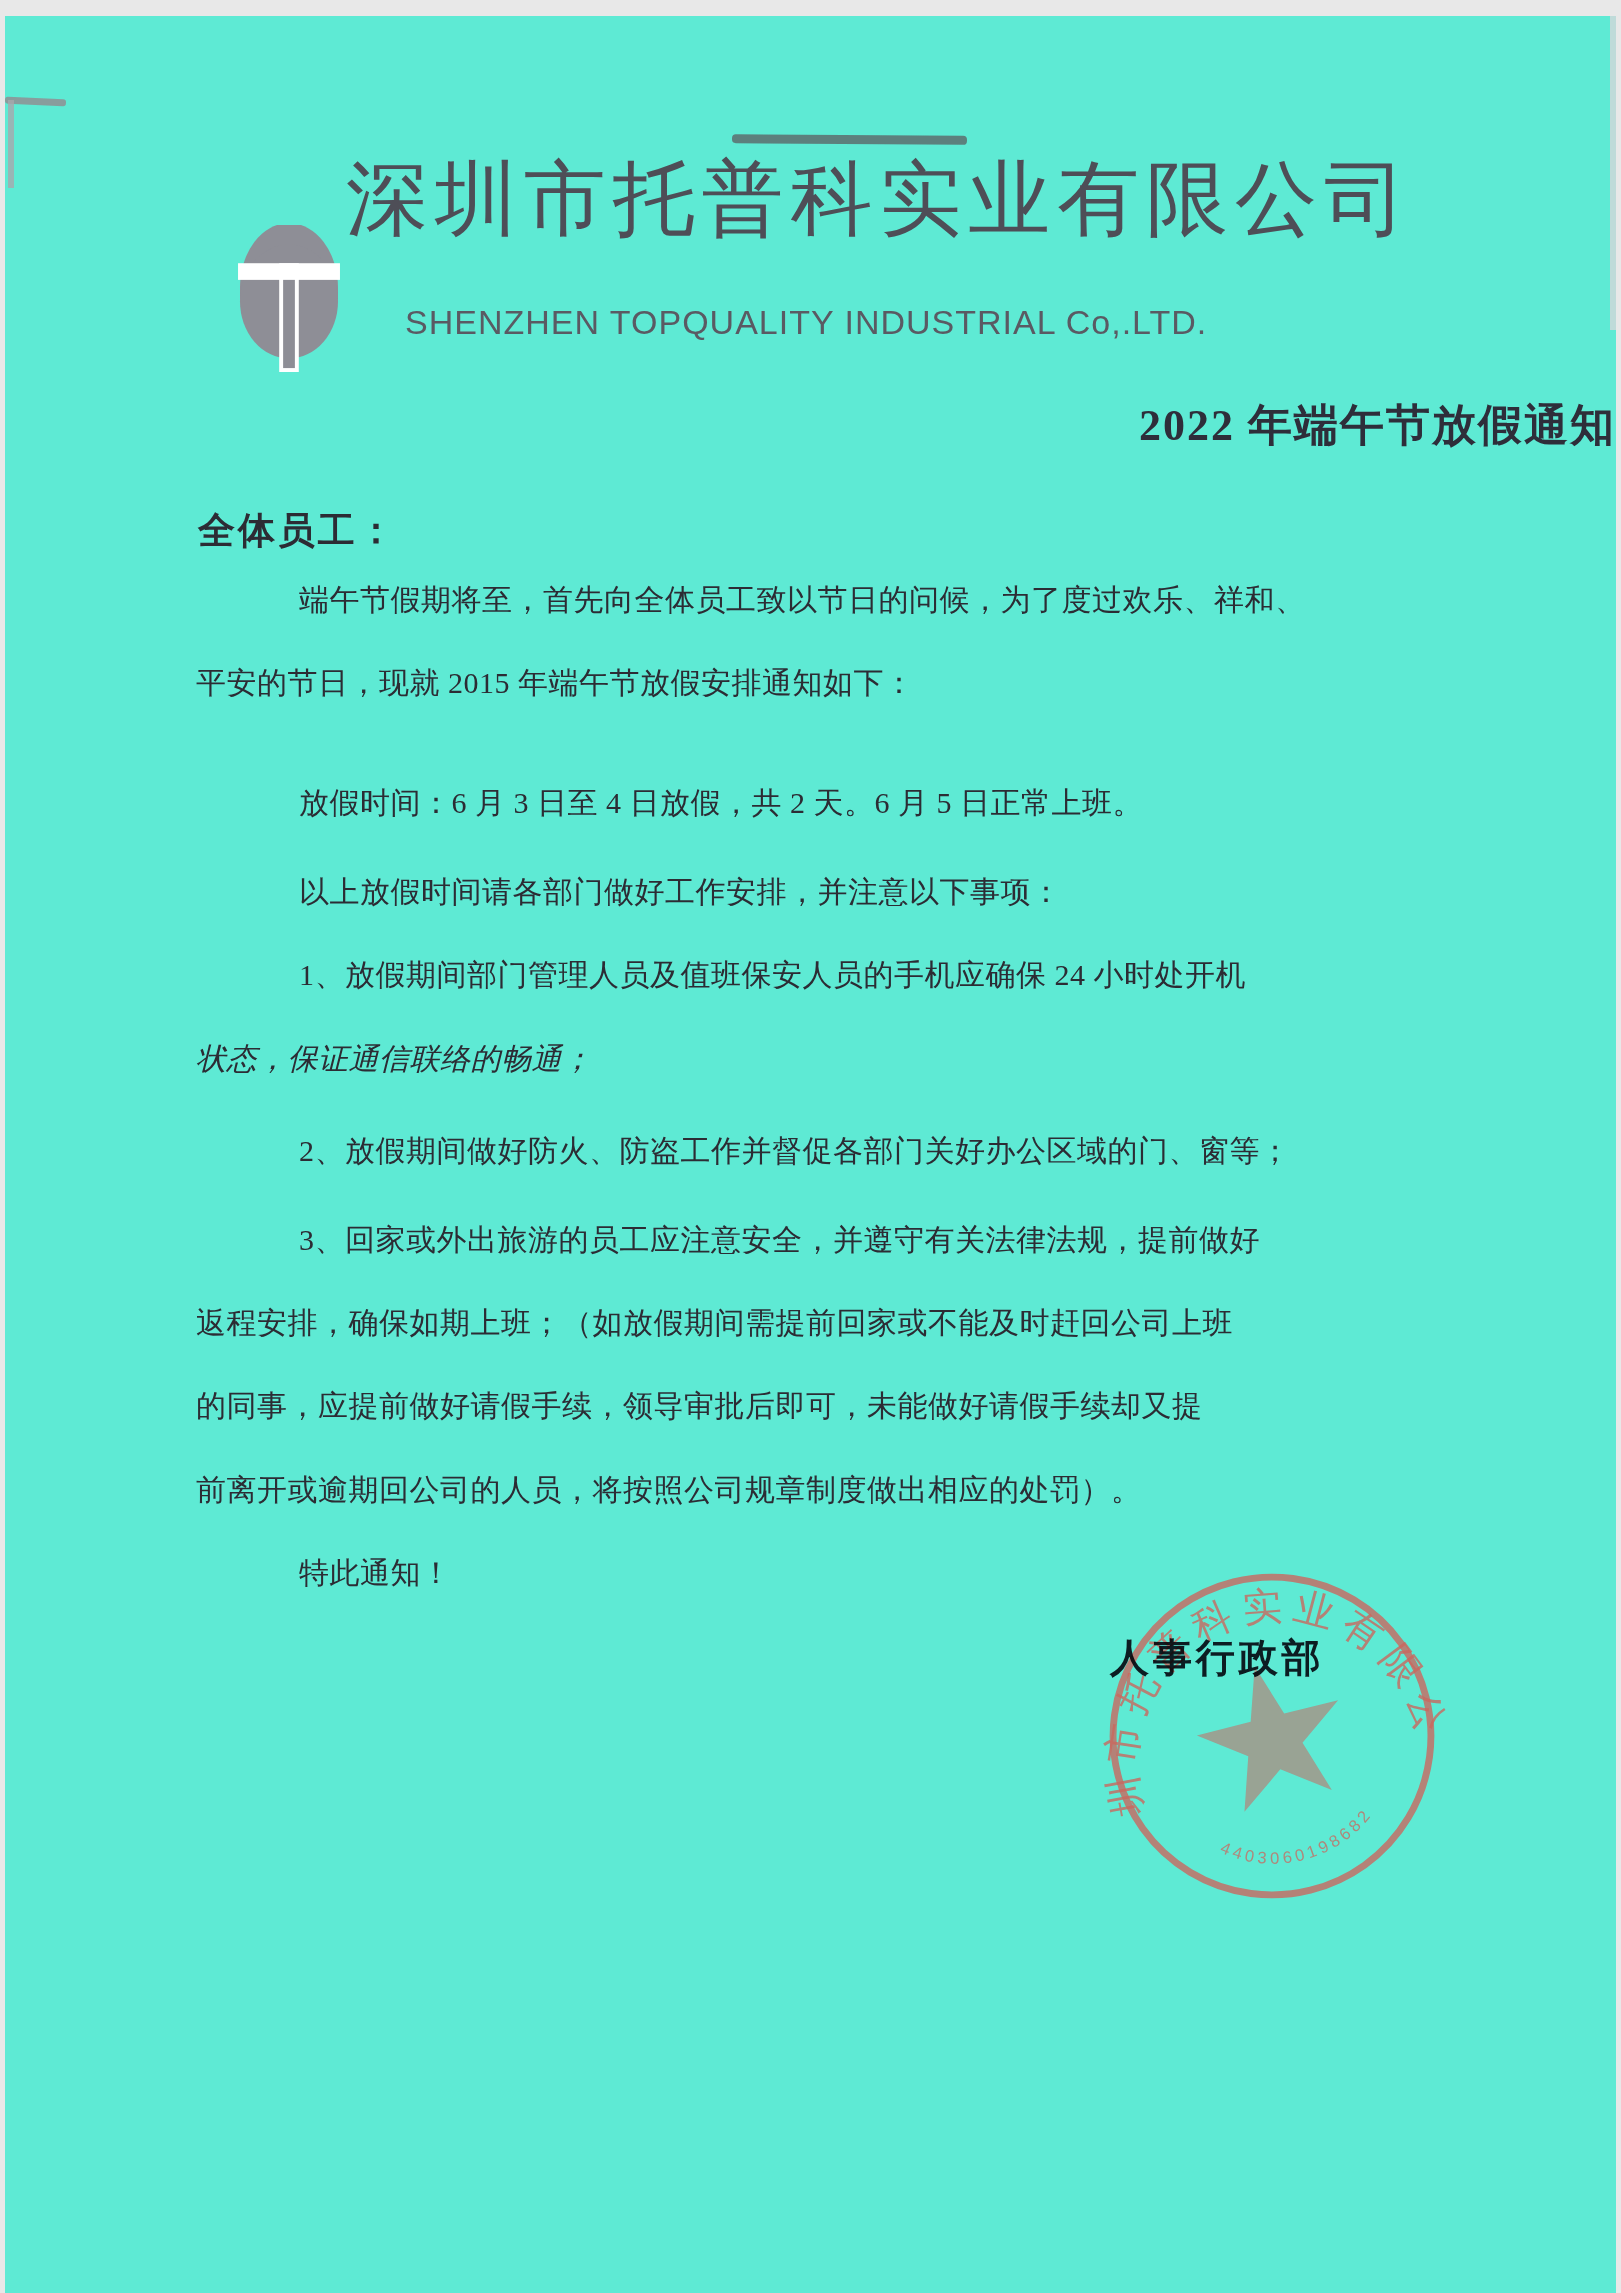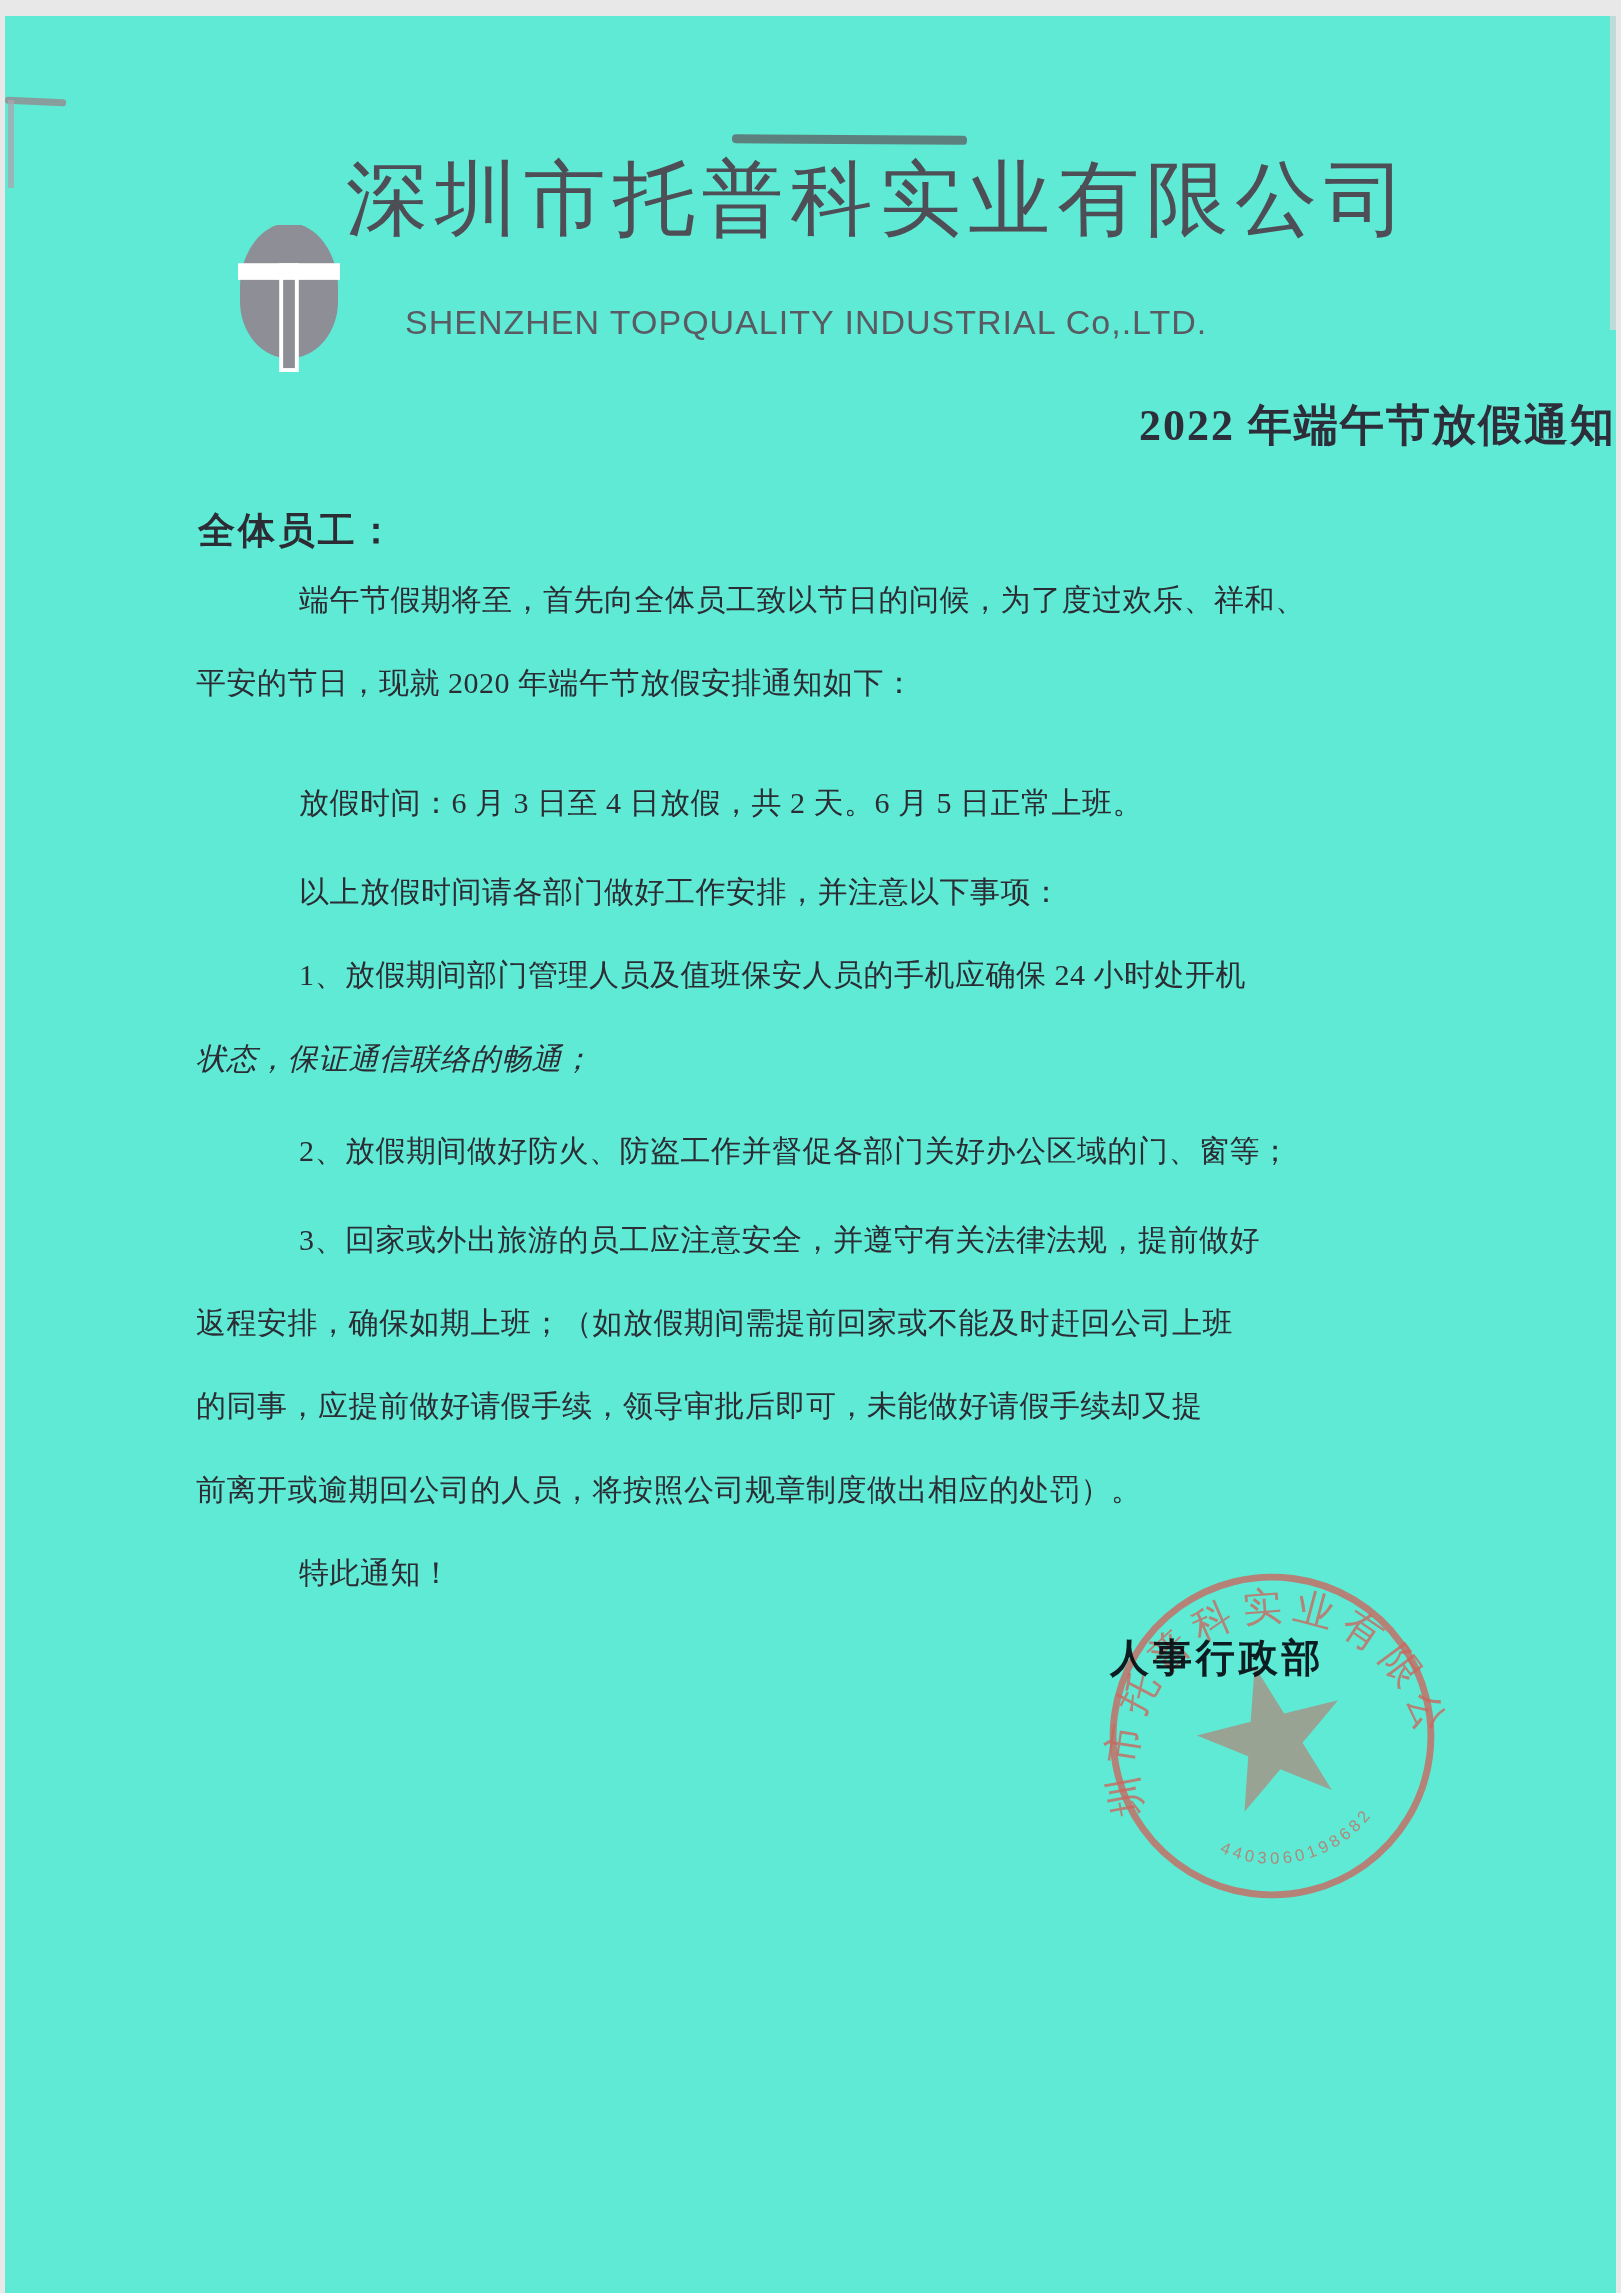--- a/index.html
+++ b/index.html
@@ -93,21 +93,21 @@
 
   <div class="company-zh">深圳市托普科实业有限公司</div>
   <div class="company-en">SHENZHEN TOPQUALITY INDUSTRIAL Co,.LTD.</div>
 
   <div class="notice-title">2022 年端午节放假通知</div>
 
   <div class="salutation">全体员工：</div>
 
   <div>
       <div class="body-line indent" style="top: 564px;">端午节假期将至，首先向全体员工致以节日的问候，为了度过欢乐、祥和、</div>
-      <div class="body-line" style="top: 647px;">平安的节日，现就 2020 年端午节放假安排通知如下：</div>
+      <div class="body-line" style="top: 647px;">平安的节日，现就 2015 年端午节放假安排通知如下：</div>
       <div class="body-line indent" style="top: 767px;">放假时间：6 月 3 日至 4 日放假，共 2 天。6 月 5 日正常上班。</div>
       <div class="body-line indent" style="top: 856px;">以上放假时间请各部门做好工作安排，并注意以下事项：</div>
       <div class="body-line indent" style="top: 939px;">1、放假期间部门管理人员及值班保安人员的手机应确保 24 小时处开机</div>
       <div class="body-line" style="top: 1023px; font-style: italic;">状态，保证通信联络的畅通；</div>
       <div class="body-line indent" style="top: 1115px;">2、放假期间做好防火、防盗工作并督促各部门关好办公区域的门、窗等；</div>
       <div class="body-line indent" style="top: 1204px;">3、回家或外出旅游的员工应注意安全，并遵守有关法律法规，提前做好</div>
       <div class="body-line" style="top: 1287px;">返程安排，确保如期上班；（如放假期间需提前回家或不能及时赶回公司上班</div>
       <div class="body-line" style="top: 1370px;">的同事，应提前做好请假手续，领导审批后即可，未能做好请假手续却又提</div>
       <div class="body-line" style="top: 1454px;">前离开或逾期回公司的人员，将按照公司规章制度做出相应的处罚）。</div>
       <div class="body-line indent" style="top: 1537px;">特此通知！</div>

